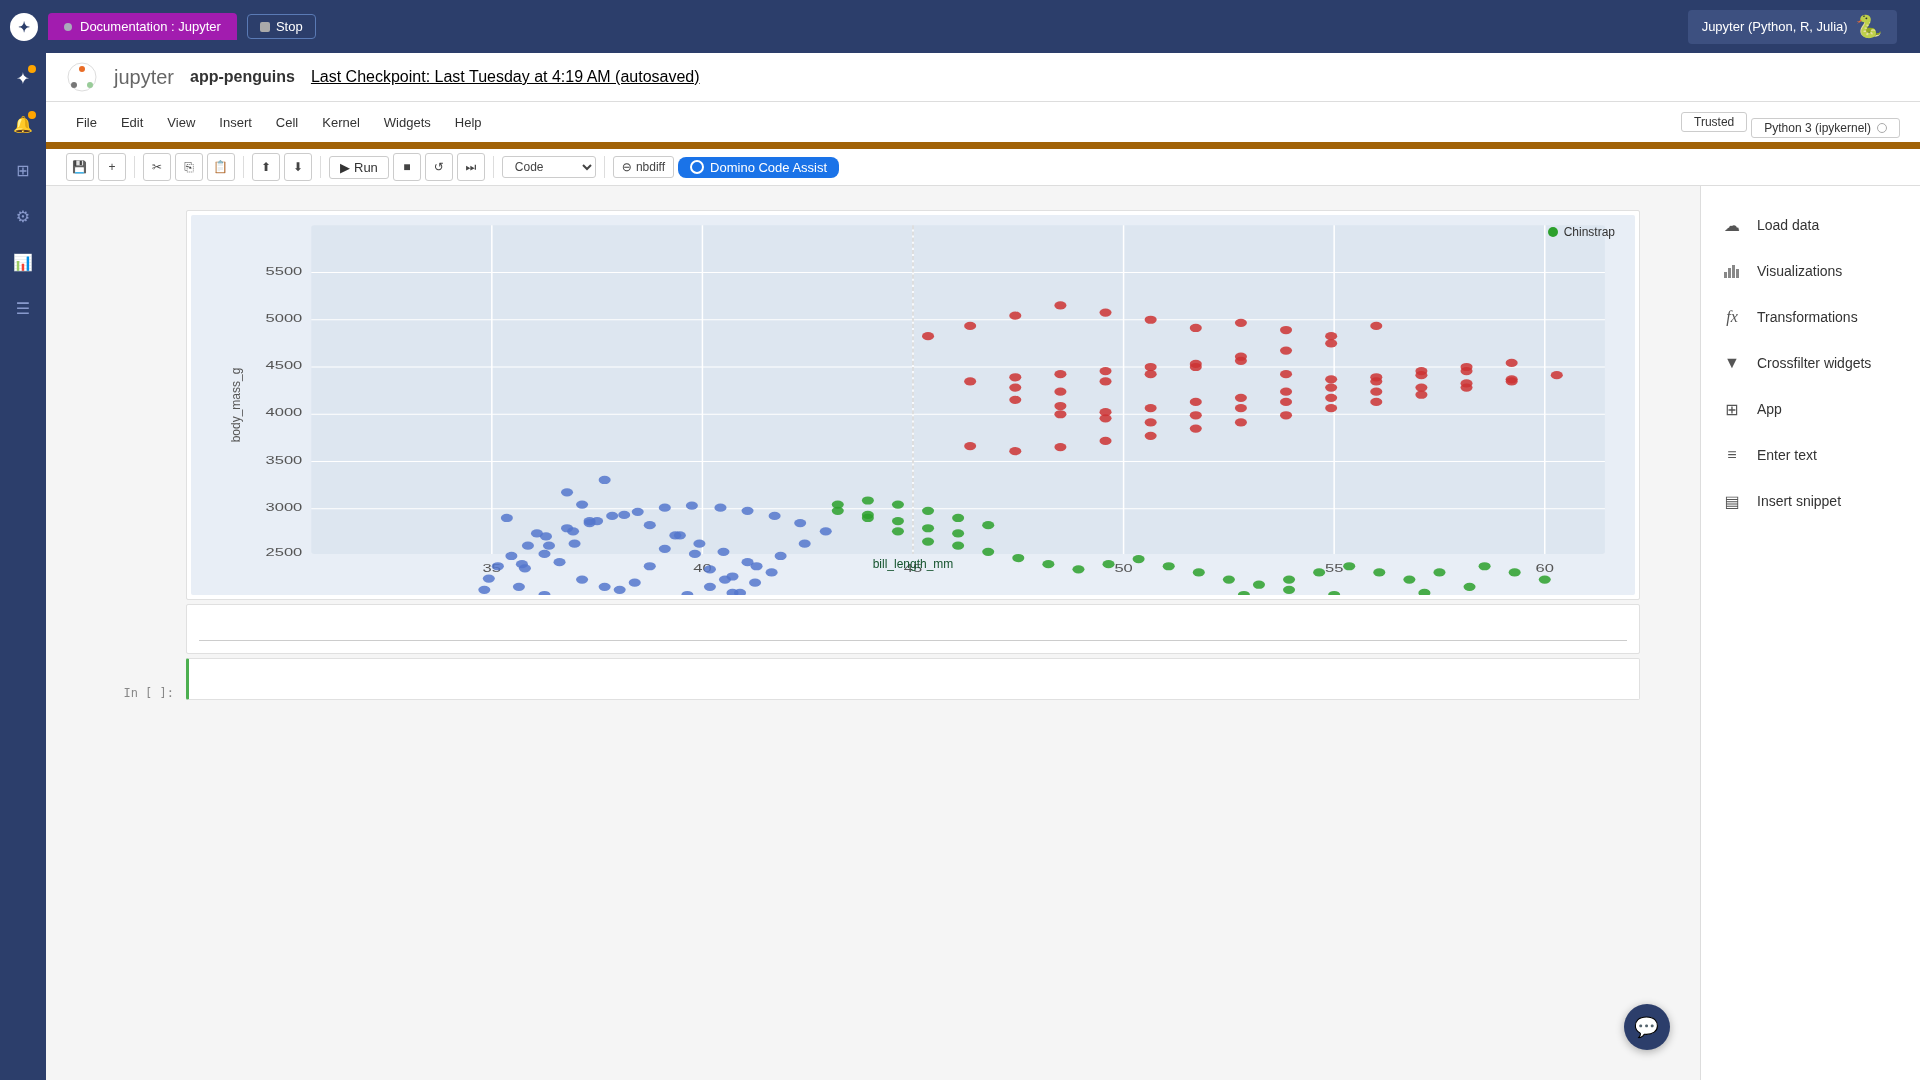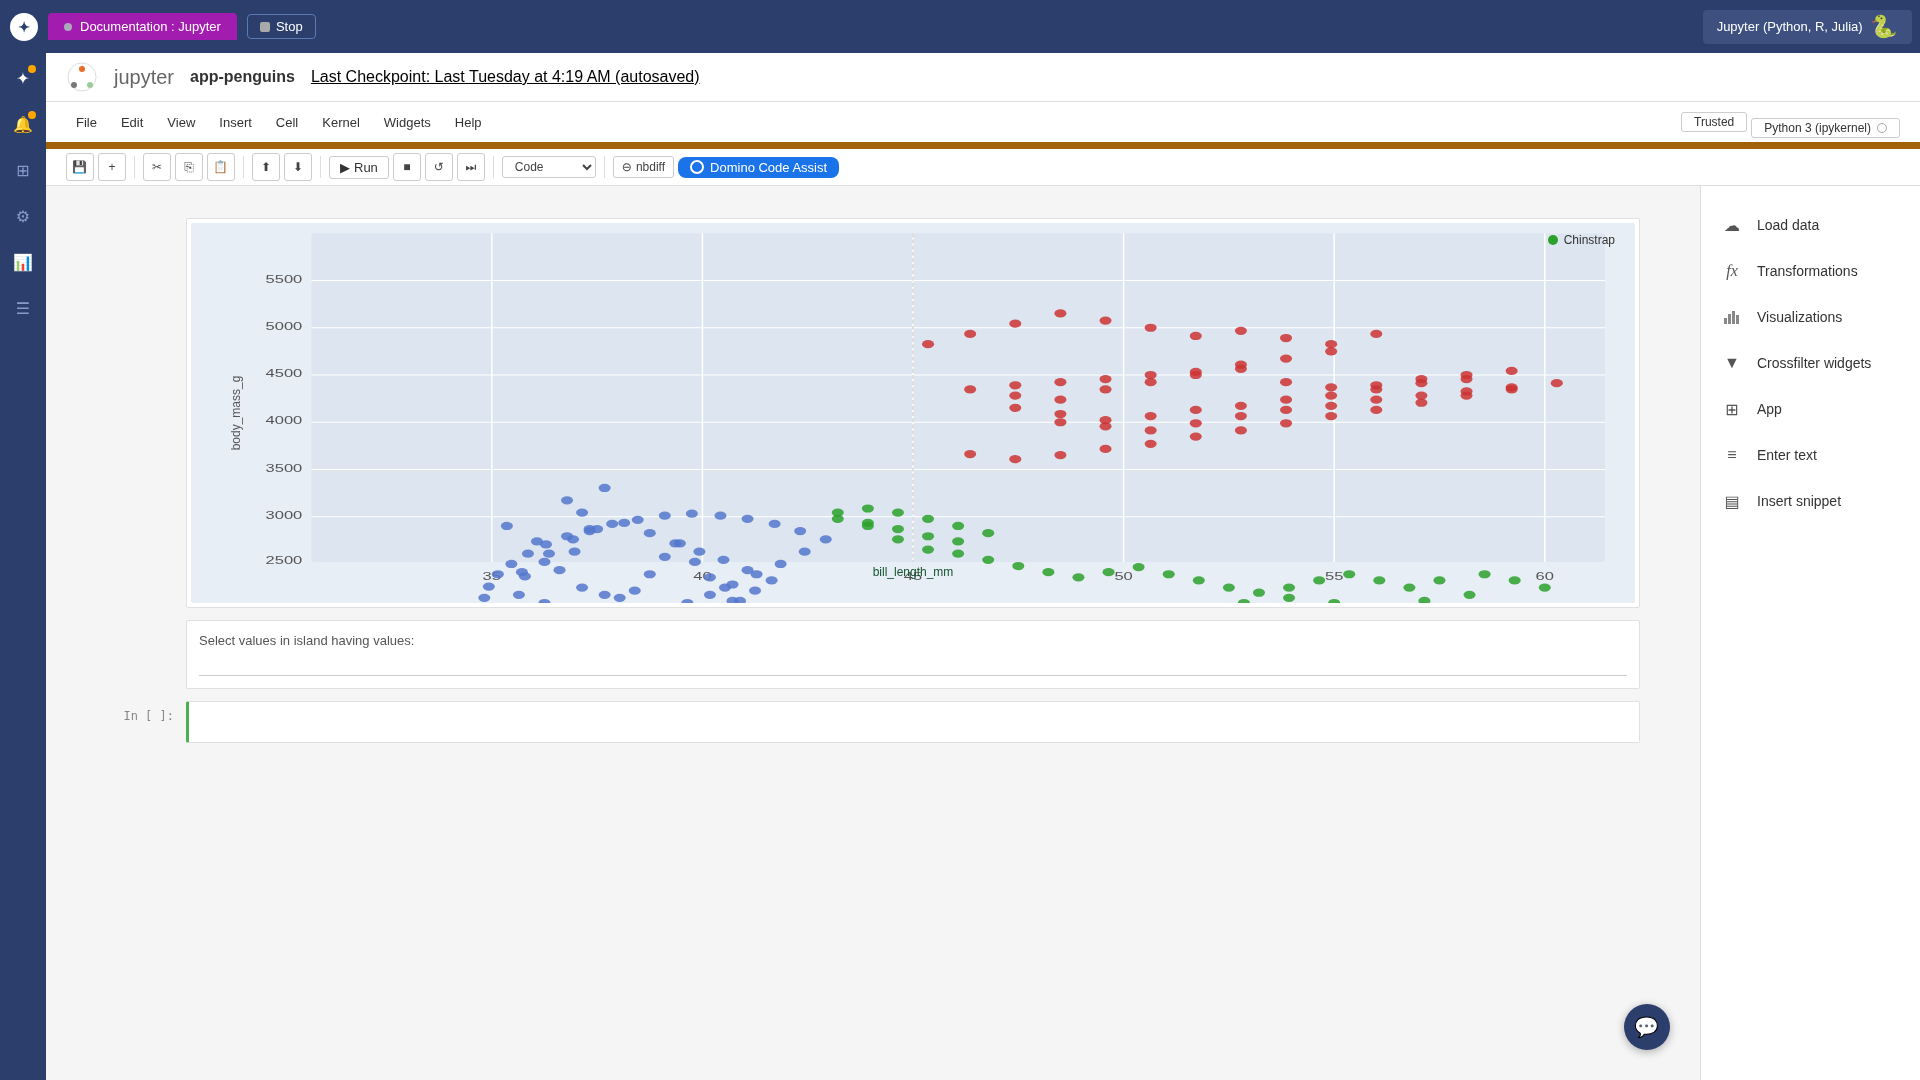--- a/index.html
+++ b/index.html
@@ -39,21 +39,21 @@
       display: flex; align-items: center; gap: 6px;
       padding: 4px 12px;
       border: 1px solid #5a7ab5;
       border-radius: 4px;
       cursor: pointer;
     }
     .stop-btn .stop-icon {
       width: 10px; height: 10px; background: #aaa; border-radius: 2px; display: inline-block;
     }
     .kernel-badge {
-      position: absolute; right: 8px; top: 50%; transform: translateY(-50%);
+      position: absolute; right: 23px; top: 50%; transform: translateY(-50%);
       background: #3d5080;
       color: #fff; font-size: 13px;
       padding: 4px 14px; border-radius: 4px;
       display: flex; align-items: center; gap: 8px;
     }
     .kernel-badge .py-icon {
       font-size: 22px;
     }
 
     
@@ -224,22 +224,23 @@
 
     #notebook-scroll {
       flex: 1;
       padding: 20px 0;
       overflow-y: auto;
     }
 
     
     .cell-container {
       display: flex;
-      margin: 12px 60px;
+      margin: 4px 60px;
       margin-bottom: 4px;
+      align-items: flex-end;
     }
     .cell-prompt {
       min-width: 80px;
       text-align: right;
       padding-right: 12px;
       color: #888;
       font-size: 12px;
       font-family: monospace;
       padding-top: 8px;
     }
@@ -723,56 +724,55 @@
               </svg>
             </div>
           </div>
         </div>
 
 
         <div class="cell-container">
           <div class="cell-prompt"></div>
           <div class="cell-body">
             <div class="widget-area">
-              <div class="widget-label">Select values in island having values:</div>
               <input class="widget-input" type="text" value="" style="">
             </div>
           </div>
         </div>
 
         <div class="cell-container">
           <div class="cell-prompt">In [ ]:</div>
           <div class="cell-body active-cell">
             <div class="empty-cell"></div>
           </div>
         </div>
 
       </div>
 
       <div id="right-panel">
         <div class="rp-item">
           <div class="rp-icon">☁</div>
           <span>Load data</span>
-        </div>
-        <div class="rp-item">
-          <div class="rp-icon" style="font-style:italic;font-family:serif;">fx</div>
-          <span>Transformations</span>
         </div>
         <div class="rp-item">
           <div class="rp-icon">
             <svg width="18" height="18" viewBox="0 0 18 18">
                 <rect x="1" y="10" width="3" height="6" fill="#888"></rect>
                 <rect x="5" y="6" width="3" height="10" fill="#888"></rect>
                 <rect x="9" y="3" width="3" height="13" fill="#888"></rect>
                 <rect x="13" y="7" width="3" height="9" fill="#888"></rect>
               </svg>
           </div>
           <span>Visualizations</span>
         </div>
         <div class="rp-item">
+          <div class="rp-icon" style="font-style:italic;font-family:serif;">fx</div>
+          <span>Transformations</span>
+        </div>
+        <div class="rp-item">
           <div class="rp-icon">▼</div>
           <span>Crossfilter widgets</span>
         </div>
         <div class="rp-item">
           <div class="rp-icon">⊞</div>
           <span>App</span>
         </div>
         <div class="rp-item">
           <div class="rp-icon">≡</div>
           <span>Enter text</span>

